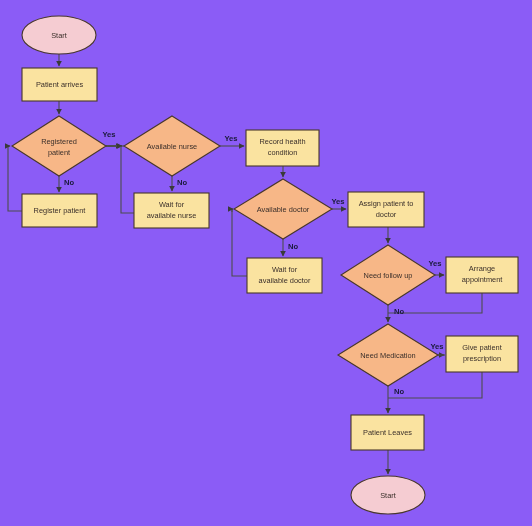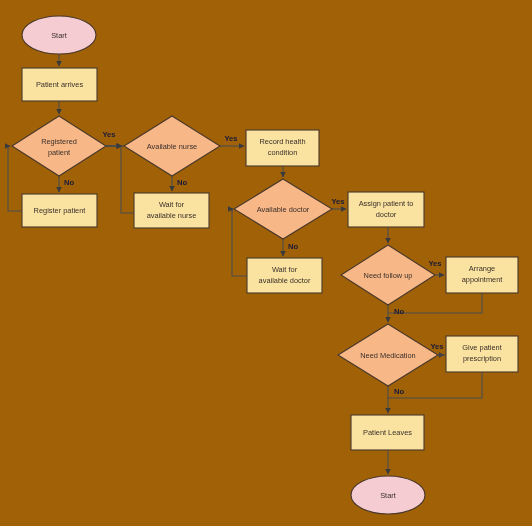--- a/index.html
+++ b/index.html
@@ -10,21 +10,21 @@
   body {
     width: 532px;
     height: 526px;
     font-family: "Liberation Sans", sans-serif;
     overflow: hidden;
   }
   #flowchart-canvas {
     position: relative;
     width: 532px;
     height: 526px;
-    background: #a16207;
+    background: #8b5cf6;
   }
   svg#diagram {
     position: absolute;
     left: 0;
     top: 0;
     width: 532px;
     height: 526px;
   }
   .node-label {
     font-family: "Liberation Sans", sans-serif;

